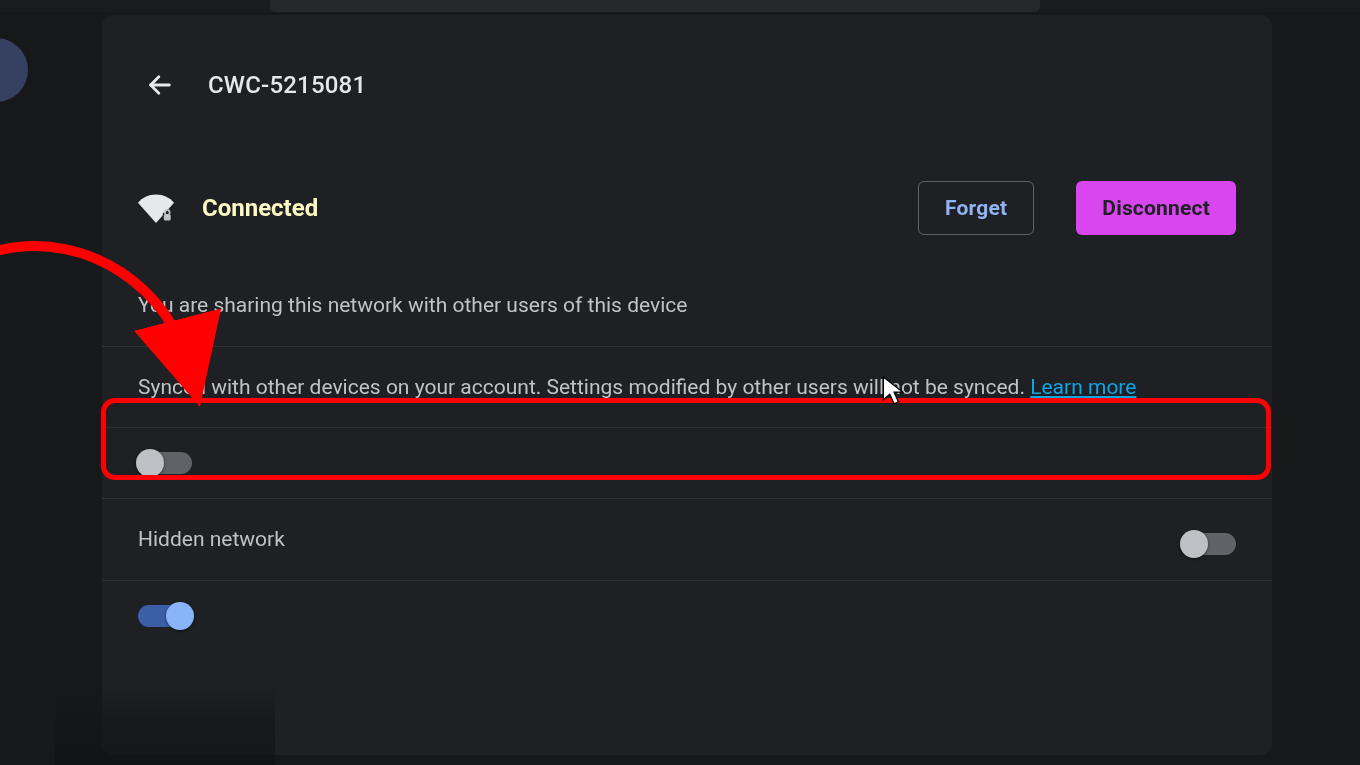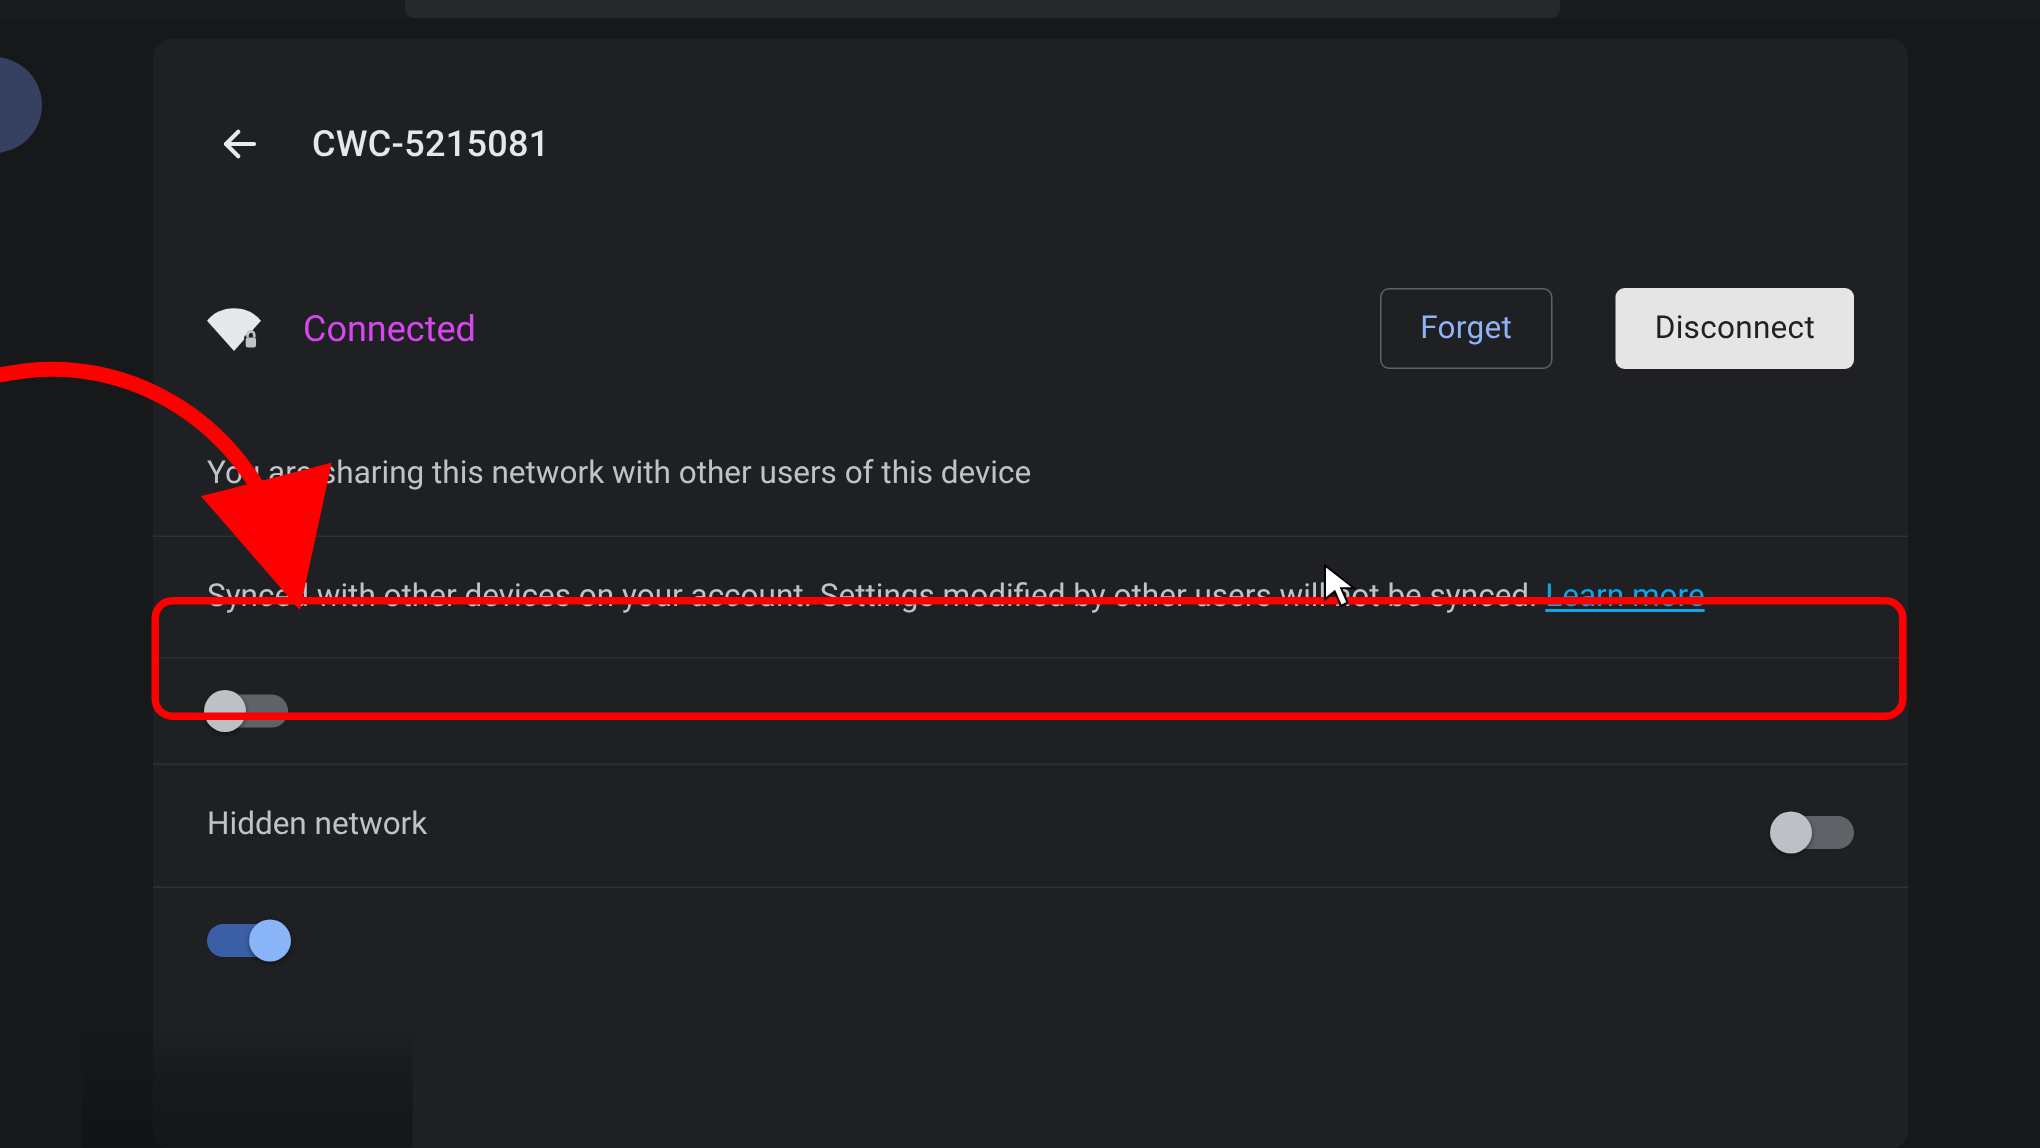--- a/index.html
+++ b/index.html
@@ -37,21 +37,21 @@
     width: 64px;
     height: 64px;
     background: #364060;
     border-radius: 50%;
   }
 
   
   .panel {
     position: absolute;
     left: 102px;
-    top: 26px;
+    top: 15px;
     width: 1170px;
     height: 740px;
     background: #1f2023;
     border-radius: 12px;
   }
 
   
   .panel-header {
     display: flex;
     align-items: center;
@@ -81,44 +81,44 @@
     gap: 28px;
   }
   .wifi-icon {
     width: 36px; height: 36px;
     position: relative;
     color: #e6e8eb;
     display:flex; align-items:center; justify-content:center;
   }
   .status-text {
     font-size: 24px;
-    font-weight: 400;
-    color: #d946ef;
+    font-weight: 700;
+    color: #fef9c3;
   }
   .status-row .spacer { flex: 1; }
   .btn {
     height: 54px;
     padding: 0 26px;
     border-radius: 6px;
     font-size: 21px;
-    font-weight: 400;
+    font-weight: 700;
     display: inline-flex;
     align-items: center;
     justify-content: center;
     cursor: pointer;
     user-select: none;
     letter-spacing:.2px;
   }
   .btn-outline {
     background: transparent;
     border: 1.5px solid #5f6368;
     color: #8fb3f4;
   }
   .btn-primary {
-    background: #e5e5e5;
+    background: #d946ef;
     color: #202124;
     border: none;
     margin-left: 14px;
   }
 
   
   .rows { margin-top: 46px; }
   .row {
     position: relative;
     padding: 24px 36px;

